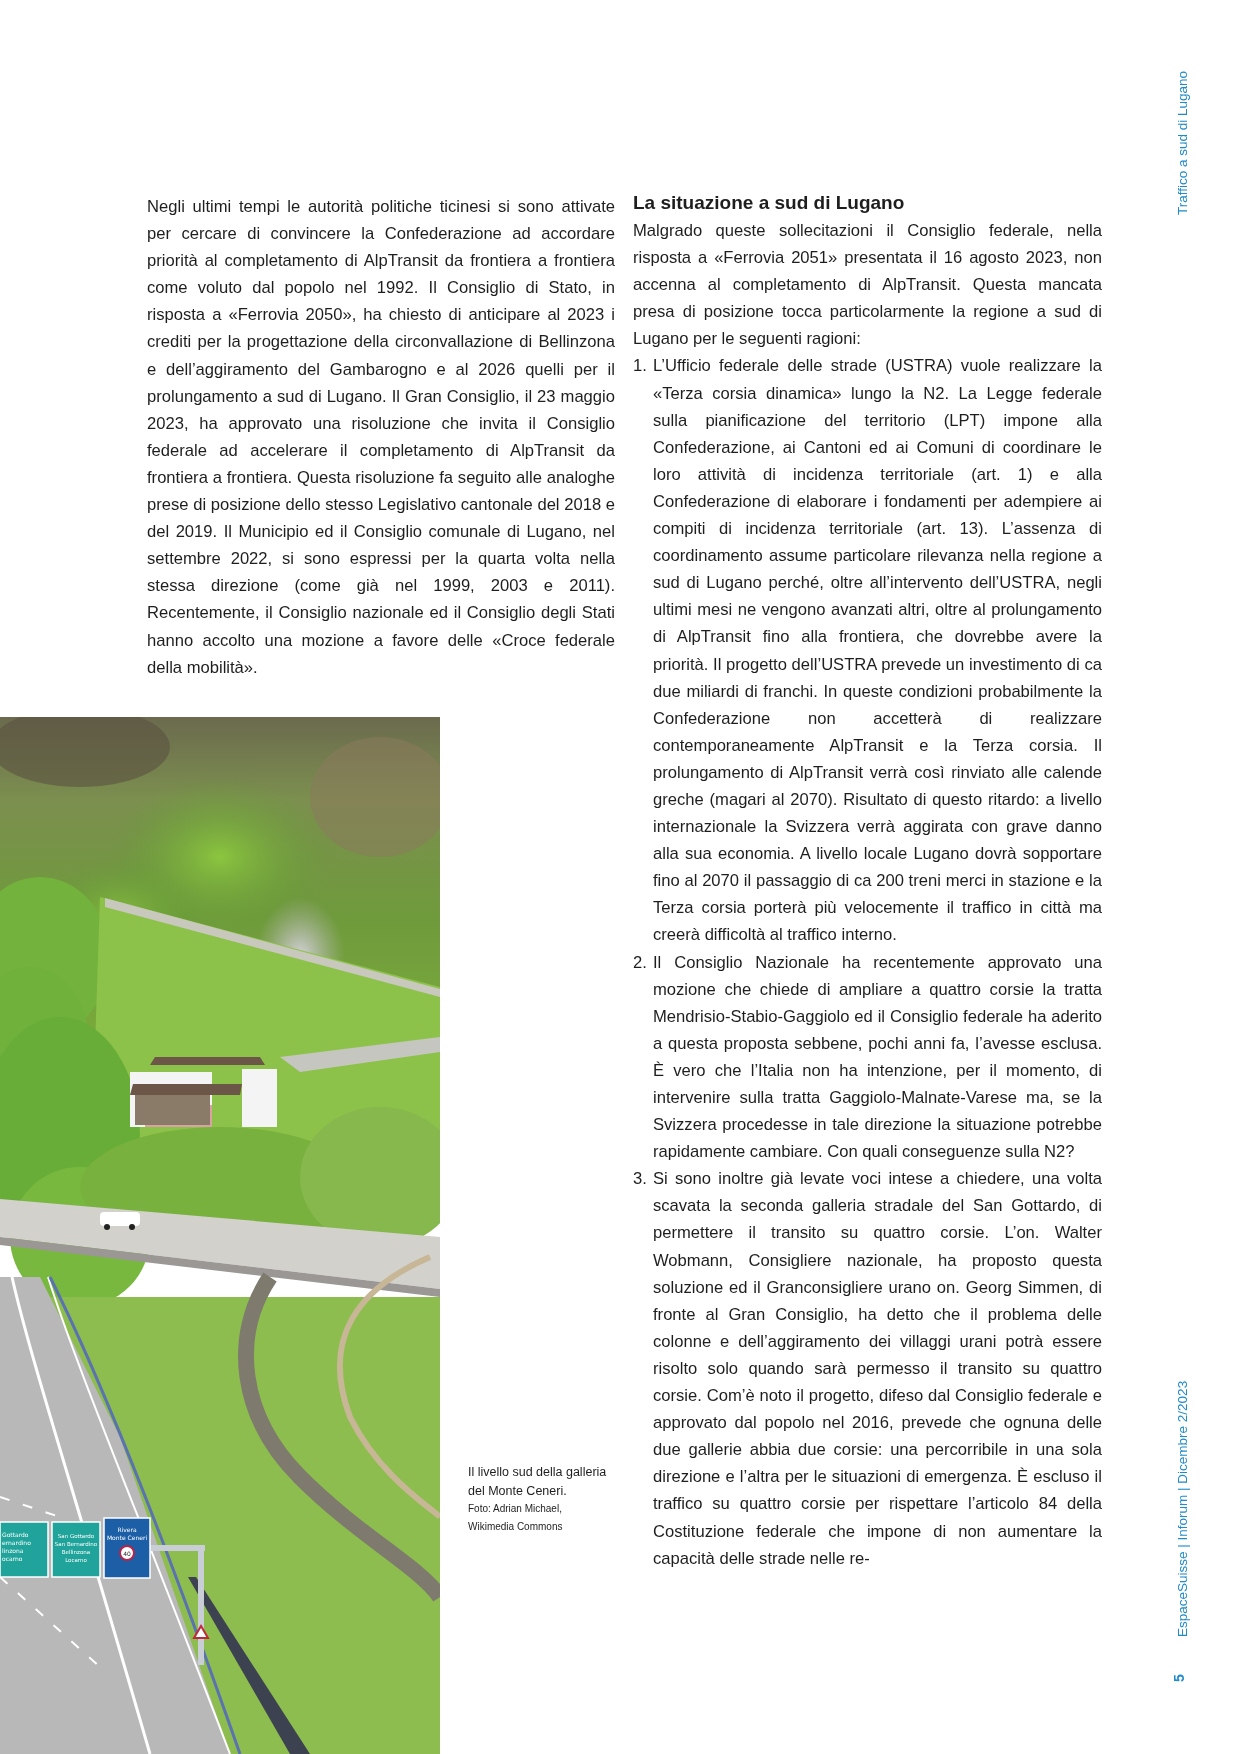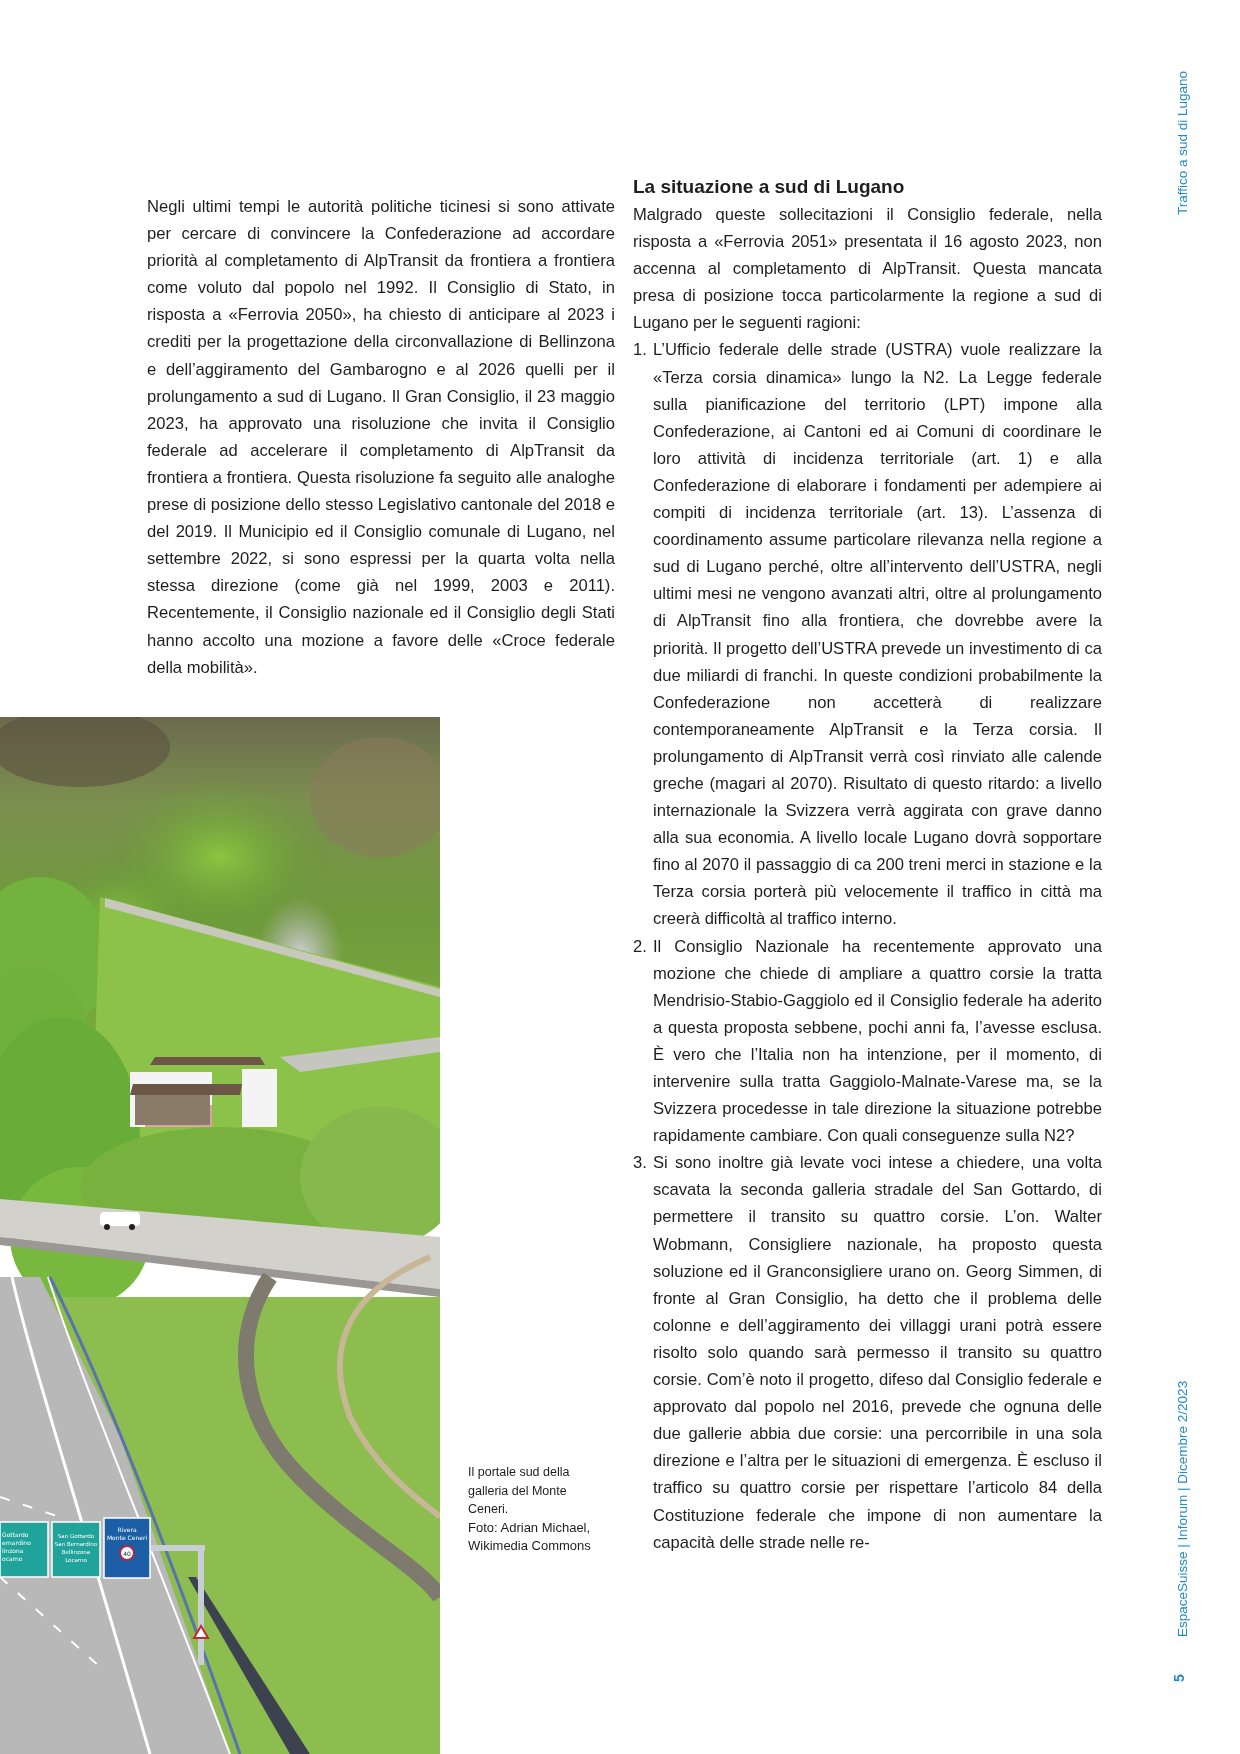--- a/index.html
+++ b/index.html
@@ -1,33 +1,33 @@
 <!DOCTYPE html>
 <html><head>
 <meta charset="utf-8">
 <style>
   html, body { margin:0; padding:0; background:#ffffff; }
   body { width:1240px; height:1754px; position:relative; overflow:hidden;
          font-family:"Liberation Sans", sans-serif; color:#1e1e1e; }
   .col { position:absolute; font-size:16.6px; line-height:27.1px; text-align:justify; hyphens:auto; }
   .col-left { left:147px; top:193px; width:468px; }
-  .col-right { left:633px; top:173px; width:469px; }
+  .col-right { left:633px; top:189px; width:469px; }
   .col p { margin:0; }
   .heading { font-size:19px; font-weight:bold; line-height:28px; margin:0; color:#1e1e1e; text-align:left; }
   ol.reasons { margin:0; padding:0; list-style:none; }
   ol.reasons li { position:relative; padding-left:20px; }
   ol.reasons li .num { position:absolute; left:0; top:0; }
   .side-label { position:absolute; color:#1f8bc9; font-size:13.5px; white-space:nowrap;
                 transform-origin:left top; transform:rotate(-90deg); }
   .side-top { left:1175px; top:215px; }
   .side-bottom { left:1175px; top:1637px; }
   .page-num { position:absolute; left:1171px; top:1682px; color:#1f8bc9; font-weight:bold; font-size:14px;
               transform:rotate(-90deg); transform-origin:left top; }
   .caption { position:absolute; left:468px; top:1463px; width:140px; font-size:12.5px; line-height:18.5px; color:#1e1e1e; }
-  .caption .credit { font-size:13px; line-height:18px; }
+  .caption .credit { font-size:10px; line-height:18px; }
   .photo { position:absolute; left:0; top:717px; width:440px; height:1037px; overflow:hidden; }
   .photo svg { display:block; }
 </style>
 </head>
 <body>
 
 <div class="side-label side-top">Traffico a sud di Lugano</div>
 
 <div class="col col-left">
   <p>Negli ultimi tempi le autorità politiche ticinesi si sono attivate per cercare di convincere la Confederazione ad accordare priorità al completamento di AlpTransit da frontiera a frontiera come voluto dal popolo nel 1992. Il Consiglio di Stato, in risposta a «Ferrovia 2050», ha chiesto di anticipare al 2023 i crediti per la progettazione della circonvallazione di Bellinzona e dell’aggiramento del Gambarogno e al 2026 quelli per il prolungamento a sud di Lugano. Il Gran Consiglio, il 23 maggio 2023, ha approvato una risoluzione che invita il Consiglio federale ad accelerare il completamento di AlpTransit da frontiera a frontiera. Questa risoluzione fa seguito alle analoghe prese di posizione dello stesso Legislativo cantonale del 2018 e del 2019. Il Municipio ed il Consiglio comunale di Lugano, nel settembre 2022, si sono espressi per la quarta volta nella stessa direzione (come già nel 1999, 2003 e 2011). Recentemente, il Consiglio nazionale ed il Consiglio degli Stati hanno accolto una mozione a favore delle «Croce federale della mobilità».</p>
@@ -143,18 +143,18 @@
         <text x="127" y="823" text-anchor="middle" font-family="'DejaVu Sans', sans-serif" font-size="6" fill="#fff">Monte Ceneri</text>
         <circle cx="127" cy="836" r="7" fill="#ffffff" stroke="#b5244a" stroke-width="2"></circle>
         <text x="127" y="838.5" text-anchor="middle" font-family="'DejaVu Sans', sans-serif" font-size="6" fill="#222">40</text>
       </g>
     </g>
     <polygon points="201,909 194,921 208,921" fill="#ffffff" stroke="#c3273a" stroke-width="2"></polygon>
   </svg>
 </div>
 
 <div class="caption">
-  <div>Il portale sud della galleria del Monte Ceneri.</div>
+  <div>Il livello sud della galleria del Monte Ceneri.</div>
   <div class="credit">Foto: Adrian Michael, Wikimedia Commons</div>
 </div>
 
 <div class="side-label side-bottom">EspaceSuisse | Inforum | Dicembre 2/2023</div>
 <div class="page-num">5</div>
 
 </body></html>

